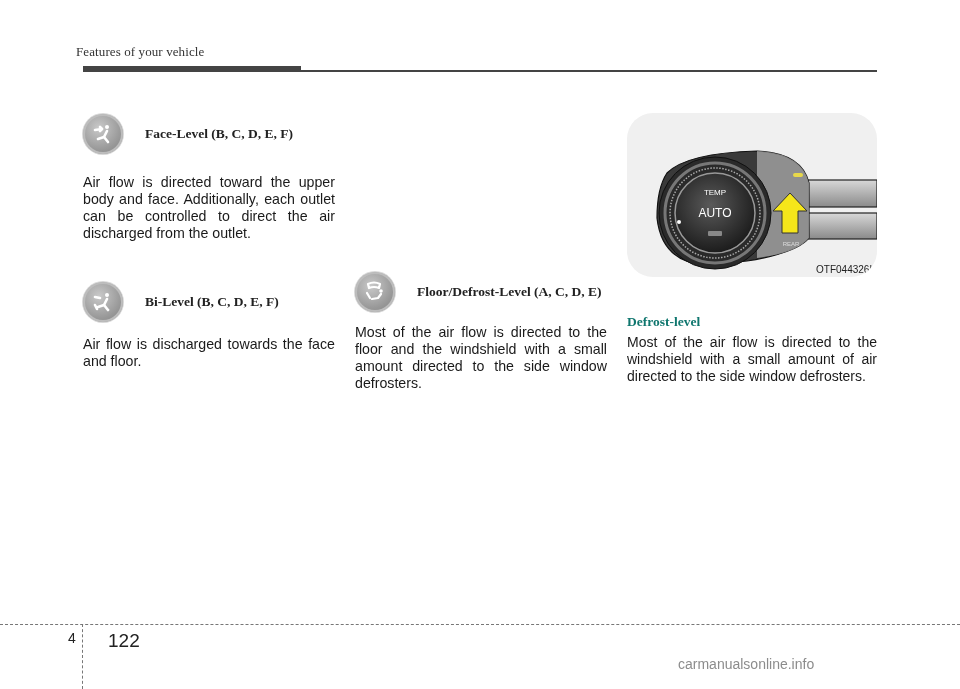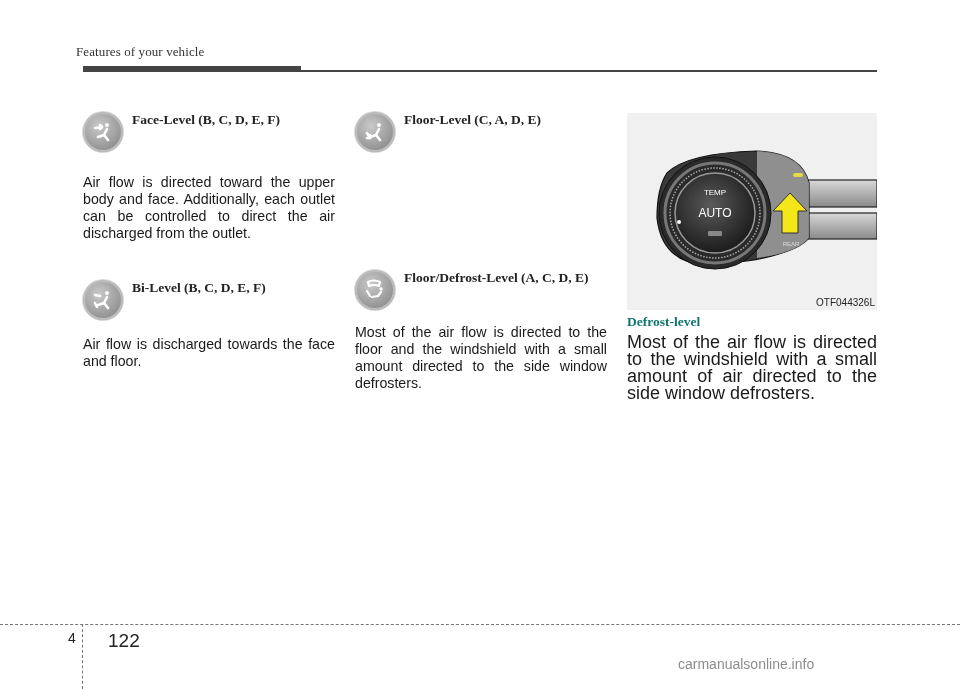--- a/index.html
+++ b/index.html
@@ -12,51 +12,51 @@
     position: absolute; left: 76px; top: 44px;
     font-family: "Liberation Serif", serif; font-size: 13px; color: #333;
     letter-spacing: 0.1px;
   }
   .header-bar-thick {
     position: absolute; left: 83px; top: 66px; width: 218px; height: 6px; background: #444;
   }
   .header-bar-thin {
     position: absolute; left: 301px; top: 70px; width: 576px; height: 2px; background: #444;
   }
-  .icon-heading { display: flex; align-items: flex-start; height: 44px; }
+  .icon-heading { display: flex; align-items: center; height: 44px; gap: 13px; }
   .icon-circle {
     width: 40px; height: 40px; border-radius: 50%;
     background: radial-gradient(circle at 40% 35%, #c9c9c9 0%, #9a9a9a 60%, #7d7d7d 100%);
     box-shadow: inset 0 0 0 2px #bdbdbd, 0 0 0 1px #d8d8d8;
     display: flex; align-items: center; justify-content: center; flex-shrink: 0;
   }
   .icon-circle svg { width: 26px; height: 26px; }
   .heading {
     margin-left: 9px;
     font-family: "Liberation Serif", serif; font-weight: bold; font-size: 13.5px; color: #222;
     white-space: nowrap;
   }
   .body-text {
     font-size: 14.2px; line-height: 17px; text-align: justify; margin: 10px 0 0 0; color: #1a1a1a;
   }
   .section { position: absolute; width: 252px; }
   .photo {
-    position: absolute; left: 627px; top: 113px; width: 250px; height: 197px;
-    background: #f0f0f0; overflow: hidden;
+    position: absolute; left: 627px; top: 113px; width: 250px; height: 164px;
+    background: #f0f0f0; overflow: hidden; border-radius: 26px;
   }
   .photo-code {
     position: absolute; right: 2px; bottom: 2px; font-size: 10px; color: #222;
   }
   .defrost-title {
     position: absolute; left: 627px; top: 314px;
     font-family: "Liberation Serif", serif; font-weight: bold; font-size: 13.5px; color: #0f766e;
   }
   .defrost-text {
     position: absolute; left: 627px; top: 334px; width: 250px;
-    font-size: 18px; line-height: 17px; text-align: justify; margin: 0;
+    font-size: 14px; line-height: 17px; text-align: justify; margin: 0;
   }
   .footer-hline {
     position: absolute; left: 0; top: 624px; width: 960px; height: 0;
     border-top: 1.5px dashed #777;
   }
   .footer-vline {
     position: absolute; left: 82px; top: 624px; width: 0; height: 65px;
     border-left: 1.5px dashed #777;
   }
   .chapter-num { position: absolute; left: 68px; top: 630px; font-size: 14px; color: #222; }
@@ -102,34 +102,20 @@
         <path d="M5 16 L7 20"></path>
       </g>
         </svg>
     </div>
     <span class="heading">Bi-Level (B, C, D, E, F)</span>
   </div>
   <p class="body-text" style="margin-top:12px;">Air flow is discharged towards the face and floor.</p>
 </div>
 
 <div class="section" style="left:355px; top:112px;">
-  <div class="icon-heading">
-    <div class="icon-circle">
-      <svg viewBox="0 0 26 26">
-          <g fill="none" stroke="#fff" stroke-width="2.6" stroke-linecap="round" stroke-linejoin="round">
-        <circle cx="17" cy="6" r="2" fill="#fff" stroke="none"></circle>
-        <path d="M17 10 L14 16 L8 18"></path>
-            <path d="M14 16 L18 21"></path>
-        <path d="M5 14 L8 19"></path>
-            <path d="M5 19 L8 19 L8 16"></path>
-      </g>
-        </svg>
-    </div>
-    <span class="heading">Floor-Level (C, A, D, E)</span>
-  </div>
 </div>
 
 <div class="section" style="left:355px; top:270px;">
   <div class="icon-heading">
     <div class="icon-circle">
       <svg viewBox="0 0 26 26">
           <g fill="none" stroke="#fff" stroke-width="2.2" stroke-linecap="round" stroke-linejoin="round">
         <path d="M6 5 Q12 2 18 5 L17 9 Q12 7 7 9 Z"></path>
         <circle cx="19" cy="12" r="1.8" fill="#fff" stroke="none"></circle>
         <path d="M19 15 L16 19 L10 20"></path>

